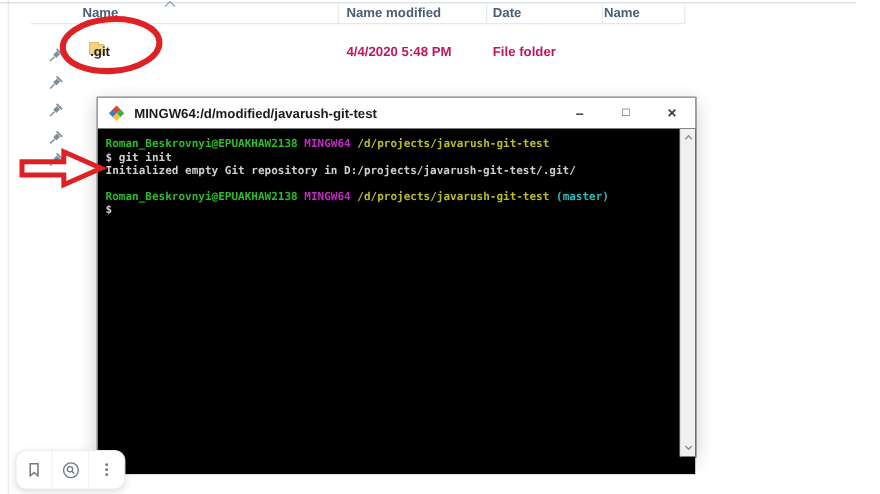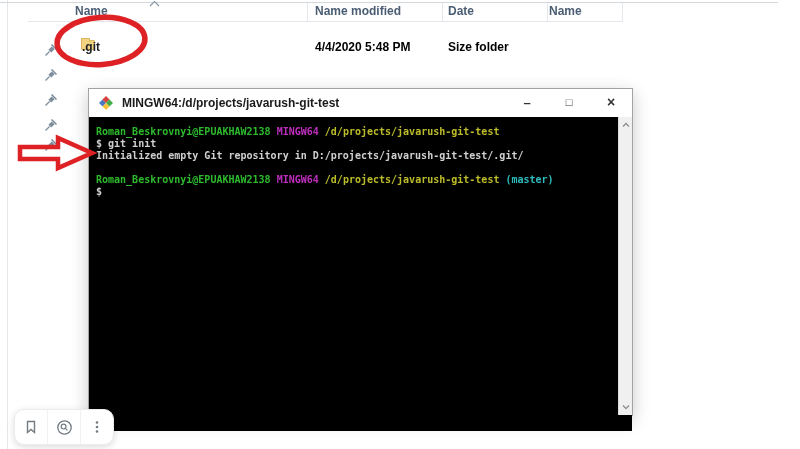--- a/index.html
+++ b/index.html
@@ -8,21 +8,21 @@
   .stage { position:relative; width:800px; height:449px; background:#ffffff; overflow:hidden;font-weight:bold; }
 
   
   .x-abs { position:absolute; }
   .left-divider { left:7px; top:0; width:1px; height:449px; background:#e4e6e8; }
   .hdr-topline { left:0; top:2px; width:778px; height:1px; background:#d2d7dc; }
   .hdr-underline { left:28px; top:21px; width:595px; height:1px; background:#e3e6ea; }
   .hdr-sep { top:3px; width:1px; height:18px; background:#e3e6ea; }
   .hdr-cell { top:4px; font-size:12px; color:#4a5d73; cursor:default; }
   .sort-caret { left:149px; top:0; }
-  .row-text { top:40px; font-size:12px; color:#000000; }
+  .row-text { top:40px; font-size:12px; color:#be185d; }
   .file-name { color:#1d2026; }
   .folder-icon { left:81px; top:40px; width:14px; height:10px; background:#f2d382;
                  border:1px solid #dcb863; border-radius:1px; }
   .folder-icon::before { content:""; position:absolute; left:-1px; top:-3px; width:7px; height:3px;
                  background:#f2d382; border:1px solid #dcb863; border-bottom:none;
                  border-radius:1px 1px 0 0; }
   .pin { position:absolute; left:44px; width:14px; height:14px; }
 
   
   .term-win { position:absolute; left:88px; top:88px; width:545px; height:328px;
@@ -77,21 +77,21 @@
     <div class="x-abs hdr-sep" style="left:307px"></div>
     <div class="x-abs hdr-sep" style="left:442px"></div>
     <div class="x-abs hdr-sep" style="left:547px"></div>
     <div class="x-abs hdr-sep" style="left:622px"></div>
     <div class="x-abs hdr-underline"></div>
 
     <div>
       <div class="x-abs folder-icon"></div>
       <div class="x-abs row-text file-name" style="left:82px">.git</div>
       <div class="x-abs row-text" style="left:315px">4/4/2020 5:48 PM</div>
-      <div class="x-abs row-text" style="left:448px">Size folder</div>
+      <div class="x-abs row-text" style="left:448px">File folder</div>
       <div class="x-abs row-text" style="left:552px"></div>
     </div>
 
     <div id="pin-column">
         <div class="pin" style="top: 43px;"><svg width="14" height="14" viewBox="0 0 14 14">
             <line x1="7.5" y1="1.5" x2="12.5" y2="6.5" stroke="#7d8d9c" stroke-width="1.6"></line>
             <line x1="9.2" y1="4.8" x2="5.8" y2="8.2" stroke="#7d8d9c" stroke-width="4"></line>
             <line x1="5.5" y1="8.5" x2="1.5" y2="12.5" stroke="#7d8d9c" stroke-width="1.3"></line>
           </svg></div>
         <div class="pin" style="top: 68px;"><svg width="14" height="14" viewBox="0 0 14 14">
@@ -118,21 +118,21 @@
   </div>
 
   <div class="term-win">
     <div class="term-titlebar">
       <svg class="term-appicon" viewBox="0 0 16 16">
         <polygon points="1,8 4.6,4.4 8,8 4.6,11.6" fill="#4878c0"></polygon>
         <polygon points="8,1 11.6,4.6 8,8 4.4,4.6" fill="#d9443f"></polygon>
         <polygon points="8,8 11.4,4.4 15,8 11.4,11.6" fill="#3fae49"></polygon>
         <polygon points="8,8 11.4,11.4 8,15 4.6,11.4" fill="#f5c236"></polygon>
       </svg>
-      <div class="term-title">MINGW64:/d/projects/javarush-git-test</div>
+      <div class="term-title">MINGW64:/d/modified/javarush-git-test</div>
       <div class="capt capt-min">–</div>
       <div class="capt capt-max">□</div>
       <div class="capt capt-close">×</div>
     </div>
 
     <div class="term-console" id="term-console" style="background: rgb(0, 0, 0);">
       <div class="term-output" id="term-output" style="color: rgb(207, 207, 207);"><div><span style="color: rgb(45, 187, 45);">Roman_Beskrovnyi@EPUAKHAW2138</span><span style="color: rgb(207, 207, 207);"> </span><span style="color: rgb(191, 46, 191);">MINGW64</span><span style="color: rgb(207, 207, 207);"> </span><span style="color: rgb(188, 188, 40);">/d/projects/javarush-git-test</span></div><div><span style="color: rgb(207, 207, 207);">$ git init</span></div><div><span style="color: rgb(207, 207, 207);">Initialized empty Git repository in D:/projects/javarush-git-test/.git/</span></div><div>&nbsp;</div><div><span style="color: rgb(45, 187, 45);">Roman_Beskrovnyi@EPUAKHAW2138</span><span style="color: rgb(207, 207, 207);"> </span><span style="color: rgb(191, 46, 191);">MINGW64</span><span style="color: rgb(207, 207, 207);"> </span><span style="color: rgb(188, 188, 40);">/d/projects/javarush-git-test</span><span style="color: rgb(45, 188, 188);"> (master)</span></div><div><span style="color: rgb(207, 207, 207);">$</span></div></div>
       <div class="term-scrollbar">
         <svg class="sb-arrow sb-up" viewBox="0 0 10 10">
           <polyline points="2,6.5 5,3.5 8,6.5" fill="none" stroke="#8f8f8f" stroke-width="1.3"></polyline>

